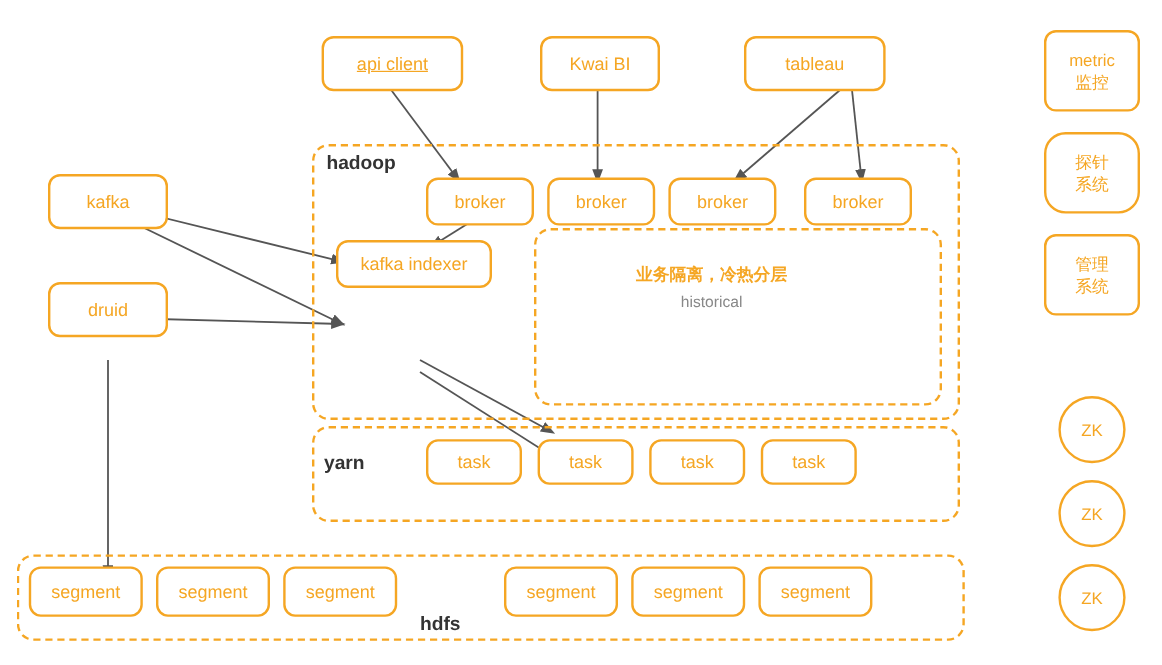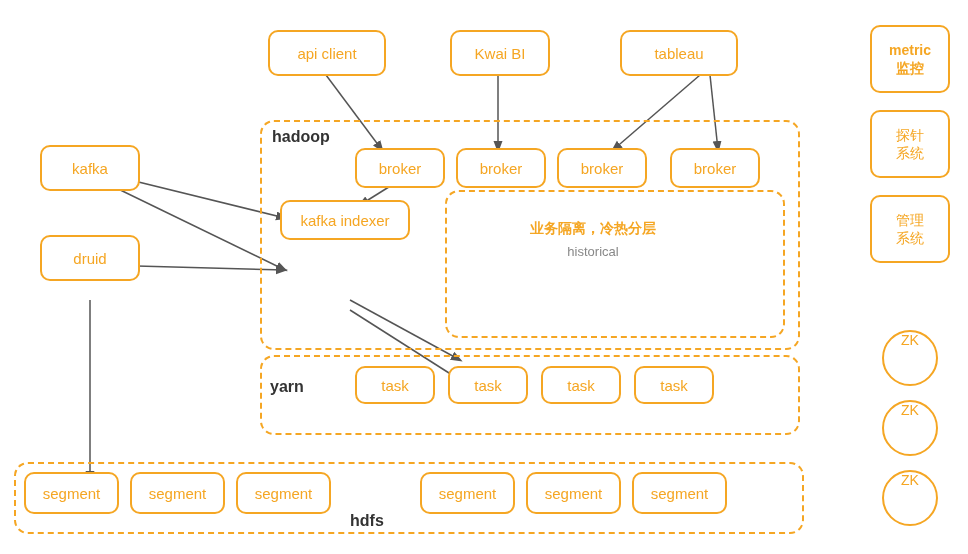--- a/index.html
+++ b/index.html
@@ -62,20 +62,21 @@
       text-align: center;
       padding: 6px 8px;
       line-height: 1.3;
     }
     .circle-box {
       position: absolute;
       border: 2px solid #f5a623;
       border-radius: 50%;
       background: #fff;
       display: flex;
+      align-items: center;
       justify-content: center;
       font-size: 14px;
       color: #f5a623;
       text-align: center;
     }
     svg.arrows {
       position: absolute;
       top: 0; left: 0;
       width: 968px;
       height: 554px;
@@ -119,21 +120,21 @@
 
     <line x1="90" y1="300" x2="90" y2="480" marker-end="url(#arr)"></line>
 
     <line x1="350" y1="300" x2="460" y2="360" marker-end="url(#arr)"></line>
 
     <line x1="350" y1="310" x2="460" y2="380" marker-end="url(#arr)"></line>
 
     <line x1="400" y1="180" x2="360" y2="205" marker-end="url(#arr)"></line>
   </svg>
 
-  <div class="box" style="left:268px; top:30px; width:118px; height:46px;">
+  <div class="box" style="left:268px; top:30px; width:118px; height:46px;text-decoration:underline;">
     <span>api client</span>
   </div>
   <div class="box" style="left:450px; top:30px; width:100px; height:46px;">
     <span>Kwai BI</span>
   </div>
   <div class="box" style="left:620px; top:30px; width:118px; height:46px;">
     <span>tableau</span>
   </div>
 
   <div class="box" style="left:40px; top:145px; width:100px; height:46px;">
@@ -215,25 +216,25 @@
   <div class="box" style="left:420px; top:472px; width:95px; height:42px;">
     <span>segment</span>
   </div>
   <div class="box" style="left:526px; top:472px; width:95px; height:42px;">
     <span>segment</span>
   </div>
   <div class="box" style="left:632px; top:472px; width:95px; height:42px;">
     <span>segment</span>
   </div>
 
-  <div class="side-box" style="left:870px; top:25px; width:80px; height:68px; white-space:pre-line;font-weight:bold;">
+  <div class="side-box" style="left:870px; top:25px; width:80px; height:68px; white-space:pre-line;">
     <span style="white-space:pre-line;">metric
 监控</span>
   </div>
-  <div class="side-box" style="left:870px; top:110px; width:80px; height:68px; white-space:pre-line;">
+  <div class="side-box" style="left:870px; top:110px; width:80px; height:68px; white-space:pre-line;border-radius:18px;">
     <span style="white-space:pre-line;">探针
 系统</span>
   </div>
   <div class="side-box" style="left:870px; top:195px; width:80px; height:68px; white-space:pre-line;">
     <span style="white-space:pre-line;">管理
 系统</span>
   </div>
 
   <div class="circle-box" style="left:882px; top:330px; width:56px; height:56px;">
     <span>ZK</span>

